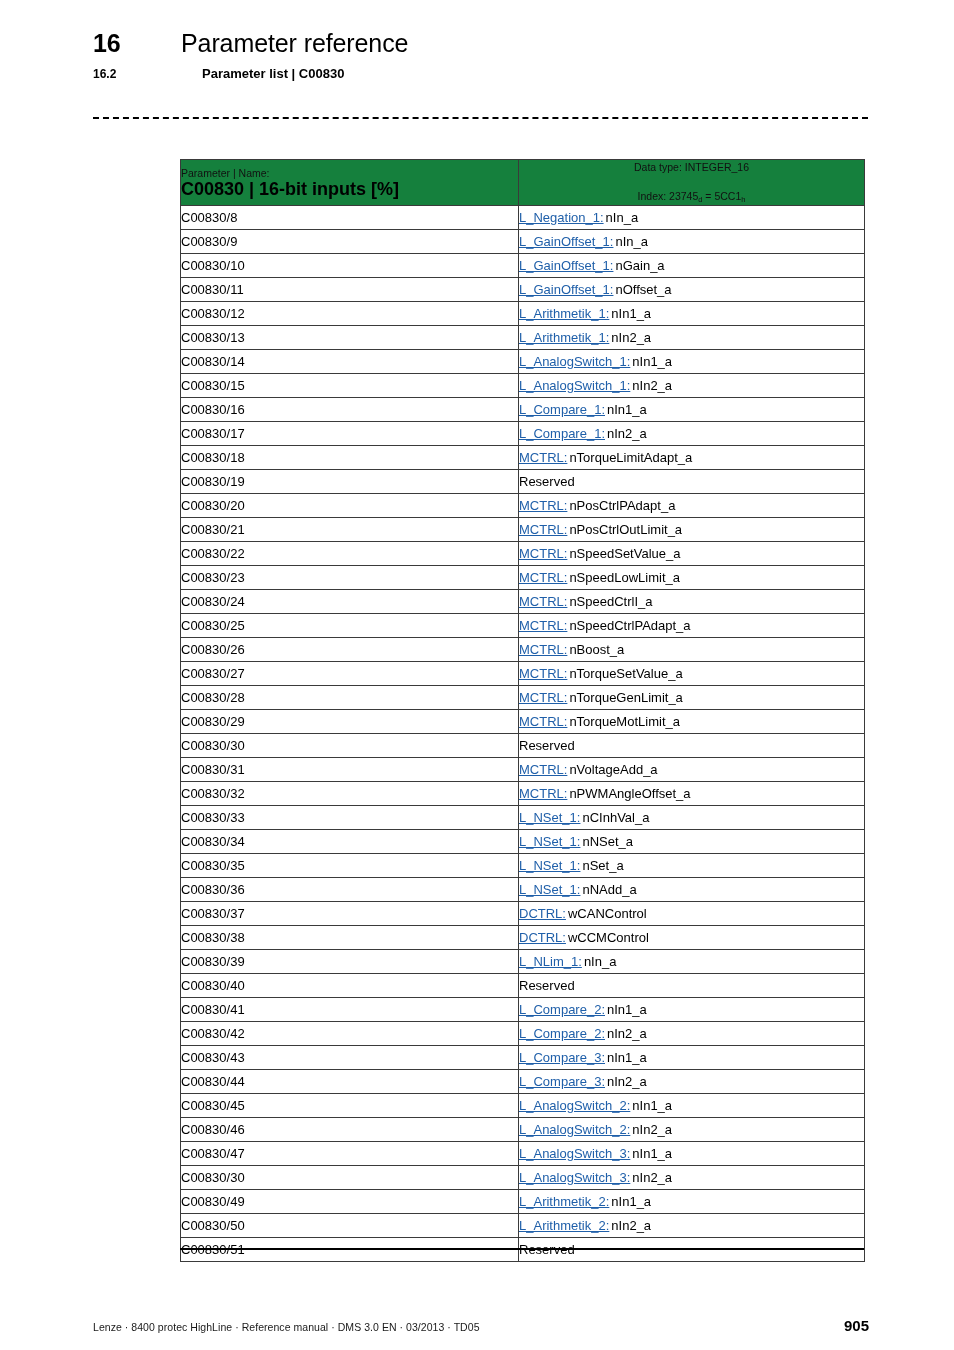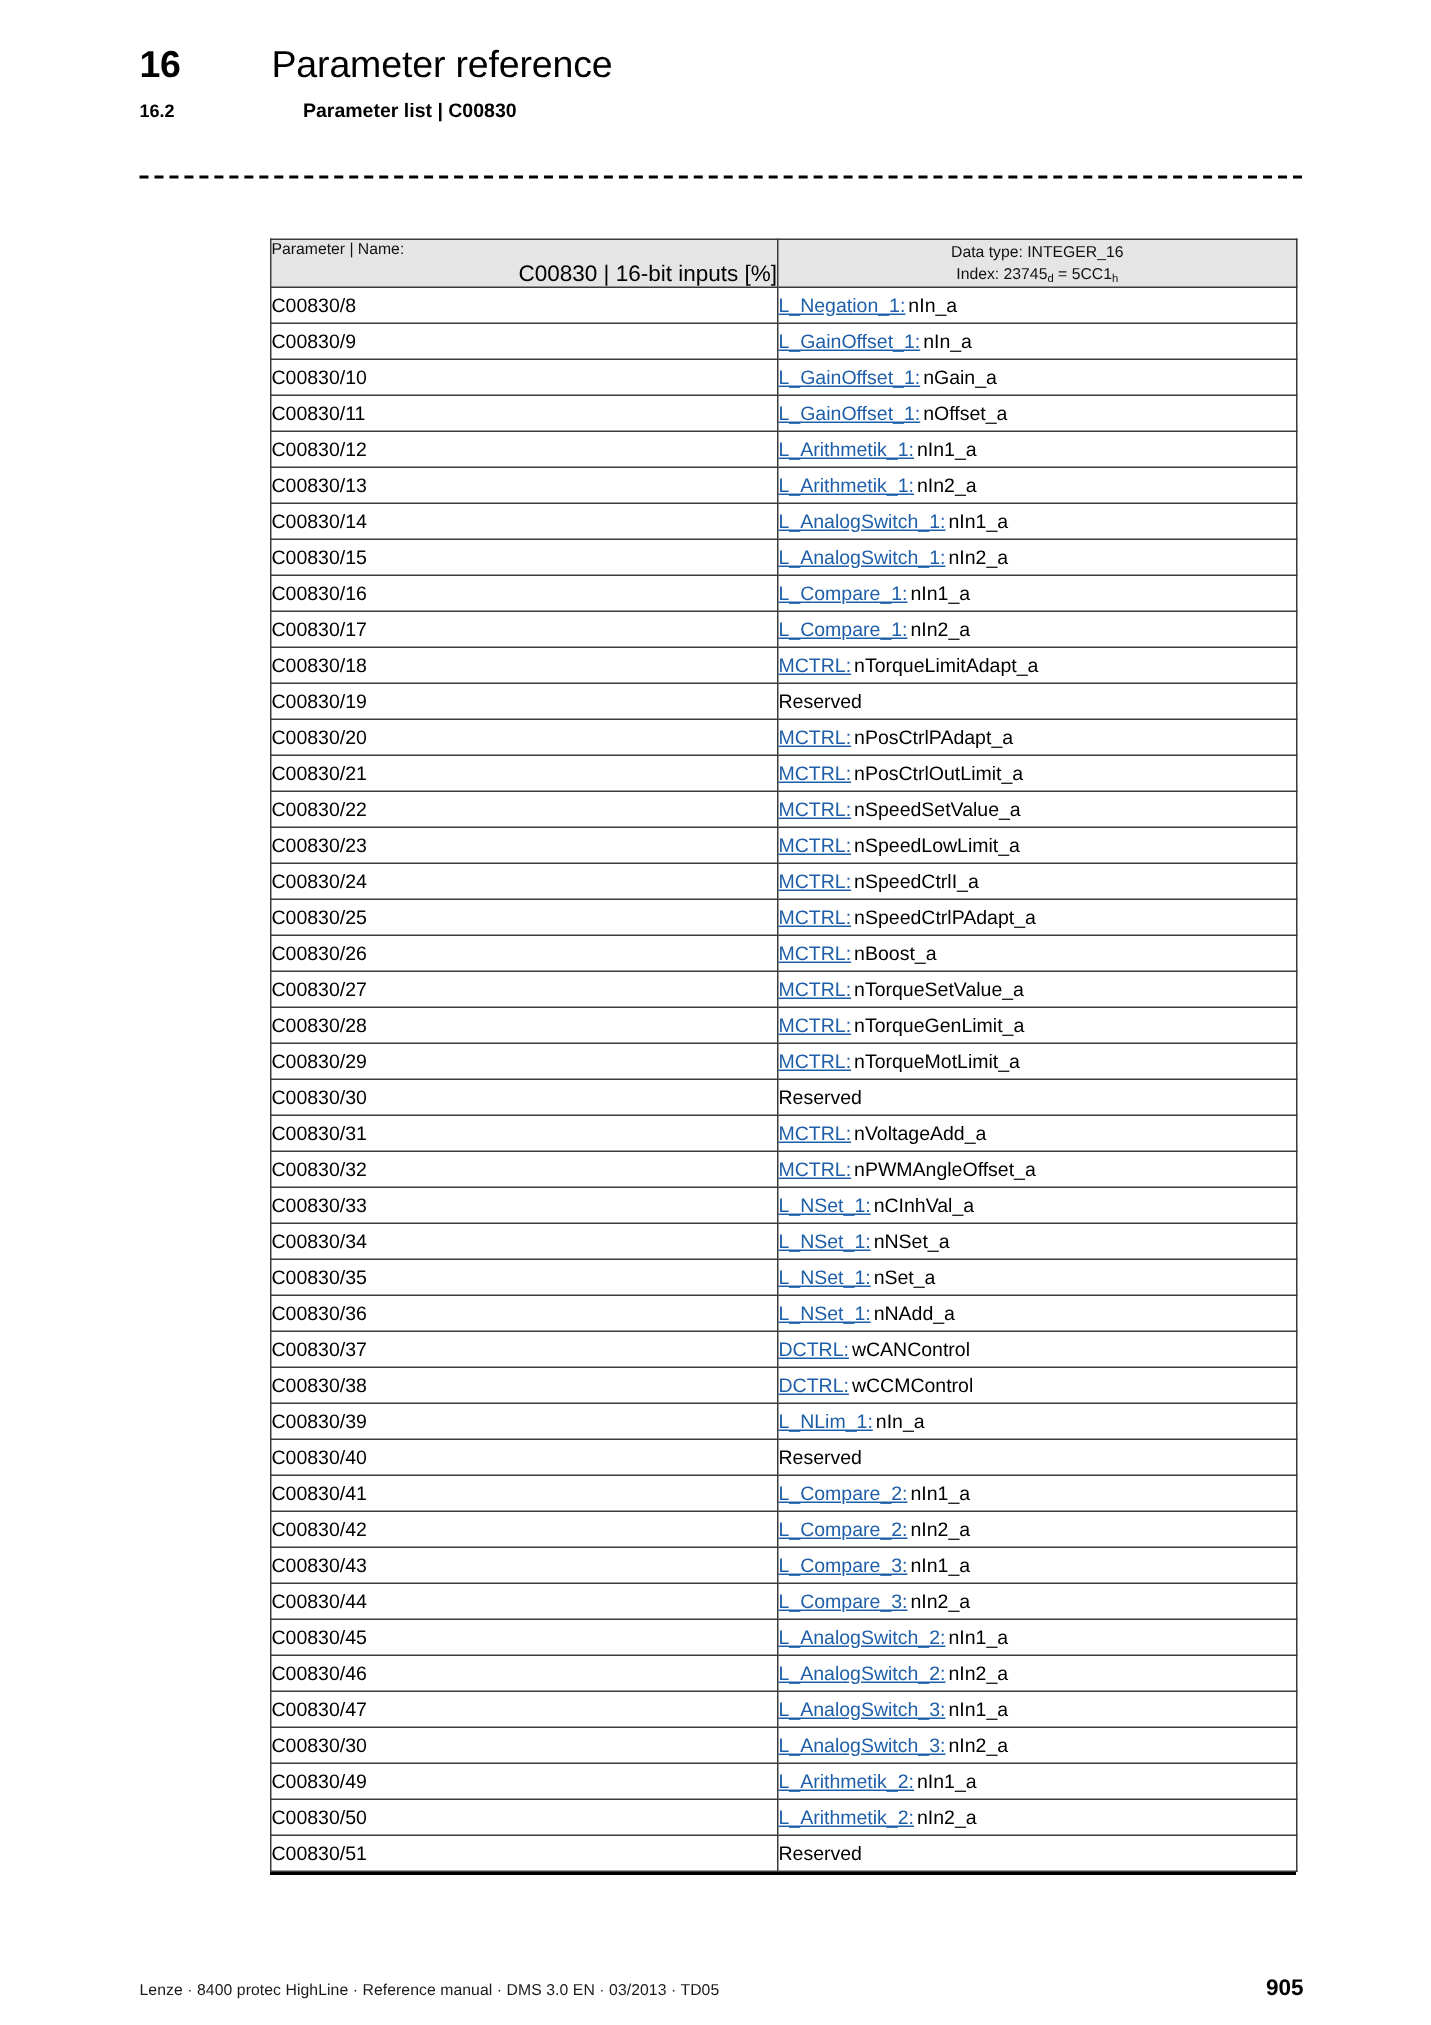--- a/index.html
+++ b/index.html
@@ -81,46 +81,45 @@
   .param-table td {
     border: 1px solid #3a3a3a;
     padding: 0;
     vertical-align: middle;
   }
   .col-code { width: 338px; }
   .col-sig  { width: 346px; }
 
   
   .thead-cell {
-    background: #e5e5e5;
+    background: #15803d;
     border: 1px solid #3a3a3a !important;
     padding: 5px 8px 6px 8px;
     vertical-align: top;
   }
   .thead-left .t-caption {
     font-size: 10.5px;
     line-height: 13px;
     color: #111;
   }
   .thead-left .t-title {
-    font-size: 15px;
-    font-weight: normal;
+    font-size: 18px;
+    font-weight: bold;
     line-height: 17px;
     color: #000;
     margin-top: 1px;
-    text-align: right;
   }
   .thead-right {
     text-align: center;
     font-size: 10.5px;
     line-height: 14px;
     color: #111;
     white-space: nowrap;
   }
-  .thead-right .t-line2 { margin-top: 1px; }
+  .thead-right .t-line2 { margin-top: 15px; }
   .thead-right sub {
     font-size: 7.5px;
     vertical-align: baseline;
     position: relative;
     top: 2px;
   }
 
   
   .param-table tbody td {
     height: 23px;

